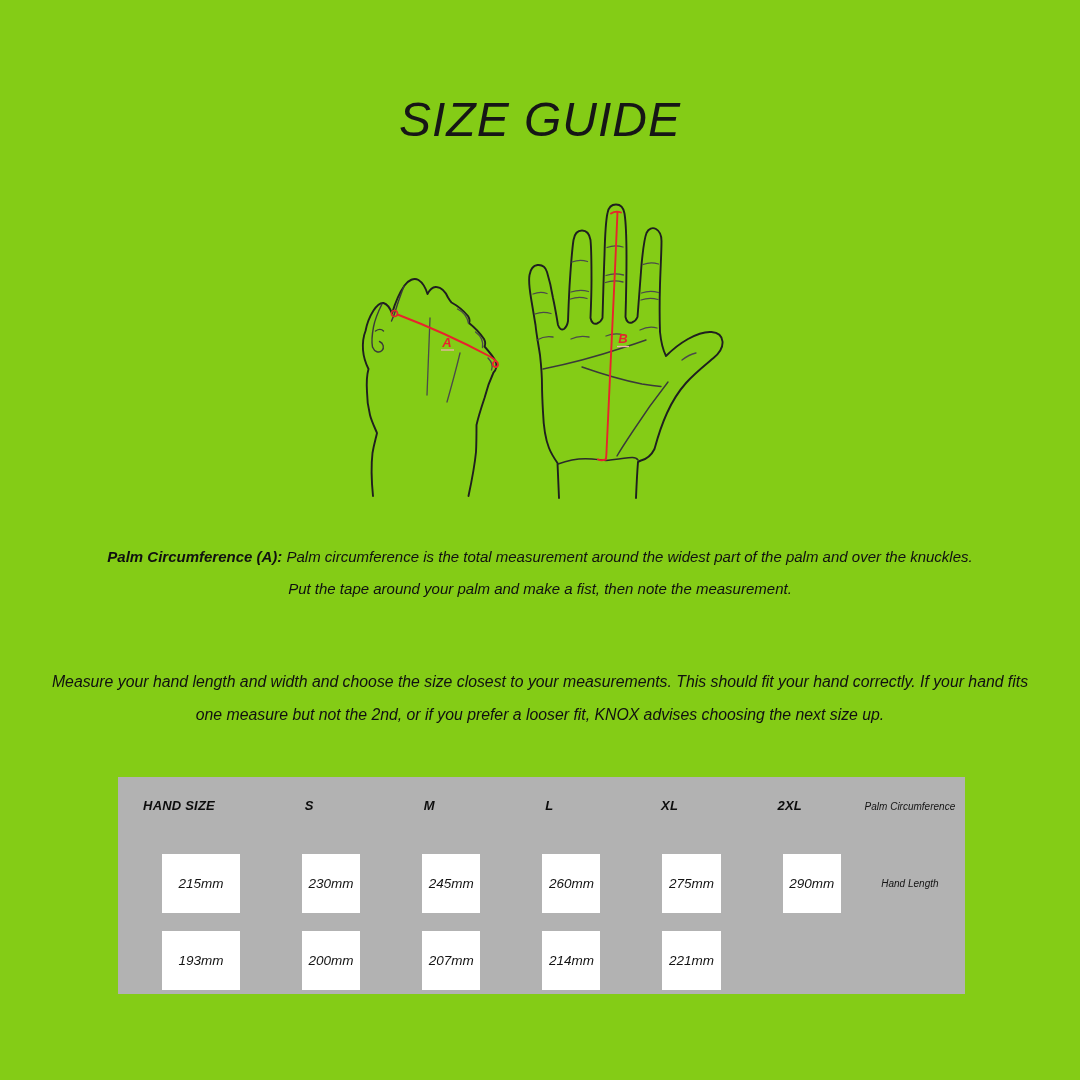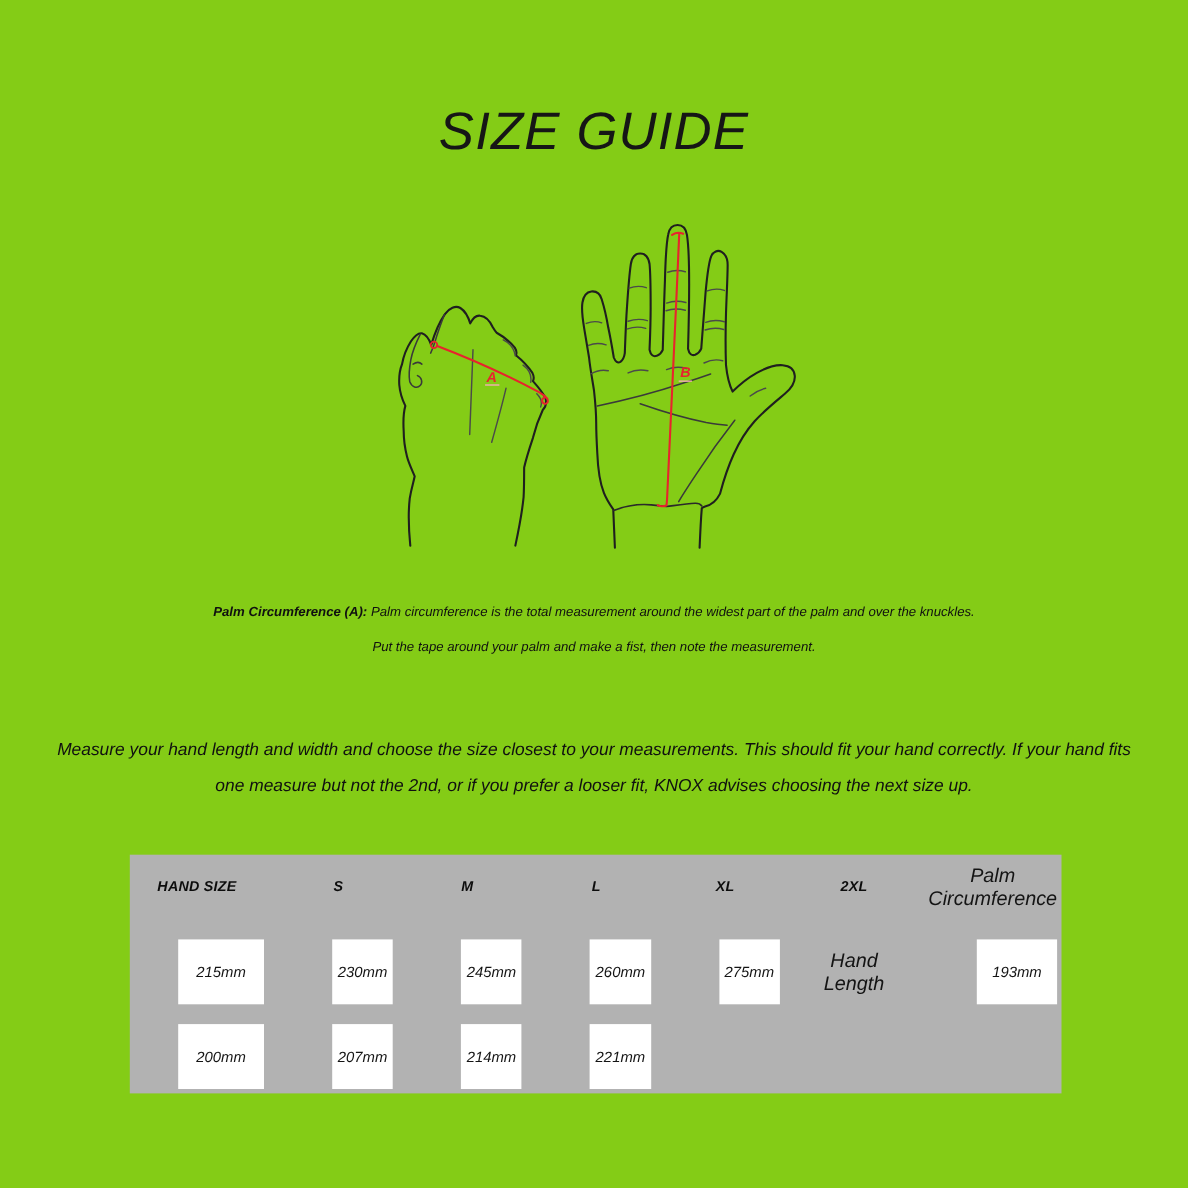--- a/index.html
+++ b/index.html
@@ -9,37 +9,37 @@
   }
   .page-title {
     position:absolute; top:92px; left:0; right:0; margin:0;
     text-align:center; font-size:48px; font-weight:400; letter-spacing:1px; color:#161616;
   }
   .illustration { position:absolute; left:330px; top:190px; width:420px; height:320px; }
   .illustration svg { width:100%; height:100%; display:block; }
 
   .copy { position:absolute; left:40px; right:40px; text-align:center; color:#101010; }
   .copy p { margin:0; }
-  .copy-measure { top:541px; font-size:12px; line-height:31.5px; }
+  .copy-measure { top:541px; font-size:15px; line-height:31.5px; }
   .copy-advice  { top:665px; font-size:15.8px; line-height:33px; }
   .copy strong { font-weight:700; }
 
   .size-table {
     position:absolute; left:118px; top:777px; width:847px;
     background:#b2b2b2; display:grid;
     grid-template-columns:122px repeat(6, 1fr);
     gap:18px; padding:0 4px 4px 0; box-sizing:border-box;
   }
   .st-head {
     height:57px; display:flex; align-items:center; justify-content:center;
     font-size:13px; font-weight:700; color:#0c0c0c; letter-spacing:0.2px;
   }
   .st-label {
     height:59px; display:flex; align-items:center; justify-content:center;
-    font-size:18px; color:#141414; text-align:center;
+    font-size:10px; color:#141414; text-align:center;
   }
   .st-cell {
     height:59px; background:#ffffff; display:flex; align-items:center; justify-content:center;
     font-size:13.5px; color:#141414;margin-left:44px;
   }
   .svg-label { font-family:"Liberation Sans", sans-serif; font-size:13px; font-weight:700; }
 </style>
 </head>
 <body>
 
@@ -204,20 +204,21 @@
     <div class="st-head">L</div>
     <div class="st-head">XL</div>
     <div class="st-head">2XL</div>
 
     <div class="st-label">Palm Circumference</div>
     <div class="st-cell">215mm</div>
     <div class="st-cell">230mm</div>
     <div class="st-cell">245mm</div>
     <div class="st-cell">260mm</div>
     <div class="st-cell">275mm</div>
+    <div class="st-cell">290mm</div>
 
     <div class="st-label">Hand Length</div>
     <div class="st-cell">193mm</div>
     <div class="st-cell">200mm</div>
     <div class="st-cell">207mm</div>
     <div class="st-cell">214mm</div>
     <div class="st-cell">221mm</div>
   </div>
 
 </div>

